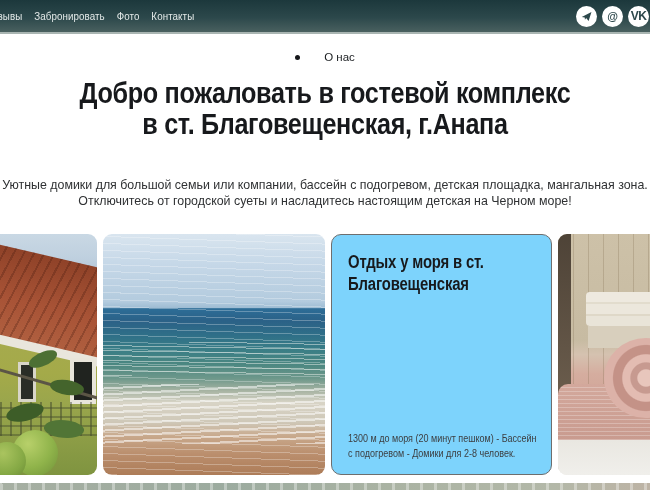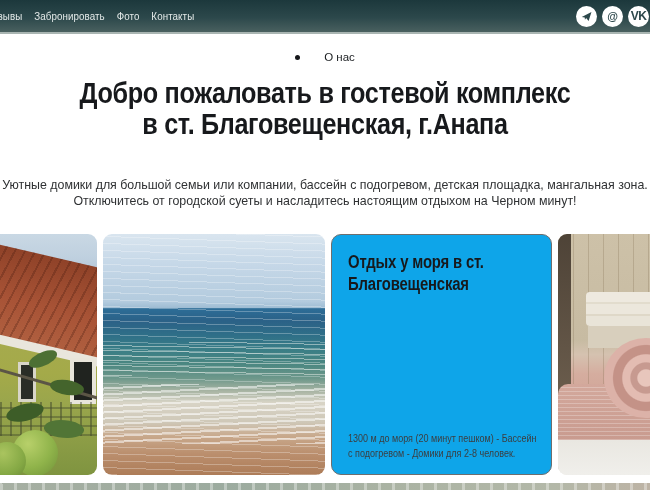--- a/index.html
+++ b/index.html
@@ -79,21 +79,21 @@
         #2d6d97 31%, #2b6187 36%, #2f6f88 42%, #3a7e86 48%,
         #4b8781 54%, #6e988b 60%, #a6b3a2 65%,
         #d8d4c6 70%, #cfc8b8 78%, #c8a88b 84%, #bb8f6e 91%, #ad7c58 100%); }
   .sea-foam { position:absolute; left:0; top:150px; width:222px; height:60px;
     background:repeating-linear-gradient(-3deg, rgba(255,255,255,0.65) 0 2px, rgba(0,0,0,0) 2px 6px);
     opacity:0.8; }
   .sea-wave { position:absolute; left:0; top:108px; width:222px; height:34px;
     background:repeating-linear-gradient(1deg, rgba(235,240,235,0.5) 0 1px, rgba(0,0,0,0) 1px 5px); }
 
   
-  .s-card { left:331px; width:221px; background:#0ea5e9; border:1px solid #6e6e6e;
+  .s-card { left:331px; width:221px; background:#7dd3fc; border:1px solid #6e6e6e;
     border-radius:10px; padding:16px 15px 14px 16px; }
   .card-title { font-size:17.5px; line-height:22px; font-weight:700; color:#17191c;
     letter-spacing:-0.2px; width:222px; transform:scaleX(0.85); transform-origin:0 0; }
   .card-footer { position:absolute; left:16px; bottom:13px; width:224px;
     font-size:10.6px; line-height:15px; color:#3c3e40;
     transform:scaleX(0.85); transform-origin:0 100%; }
 
   
   .s-towels { left:558px; width:221px; border-radius:9px 0 0 9px;
     background:
@@ -160,21 +160,21 @@
   <span class="section-text">О нас</span>
 </div>
 
 <div class="hero-title">
   <div>Добро пожаловать в гостевой комплекс</div>
   <div>в ст. Благовещенская, г.Анапа</div>
 </div>
 
 <div class="hero-sub">
   <div>Уютные домики для большой семьи или компании, бассейн с подогревом, детская площадка, мангальная зона.</div>
-  <div>Отключитесь от городской суеты и насладитесь настоящим отдыхом на Черном минут!</div>
+  <div>Отключитесь от городской суеты и насладитесь настоящим детская на Черном море!</div>
 </div>
 
 <div class="carousel">
 
   <div class="slide s-house">
     <div class="house-roof"></div>
     <div class="house-fascia"></div>
     <div class="house-window2"></div>
     <div class="house-window"></div>
     <div class="house-fence"></div>

